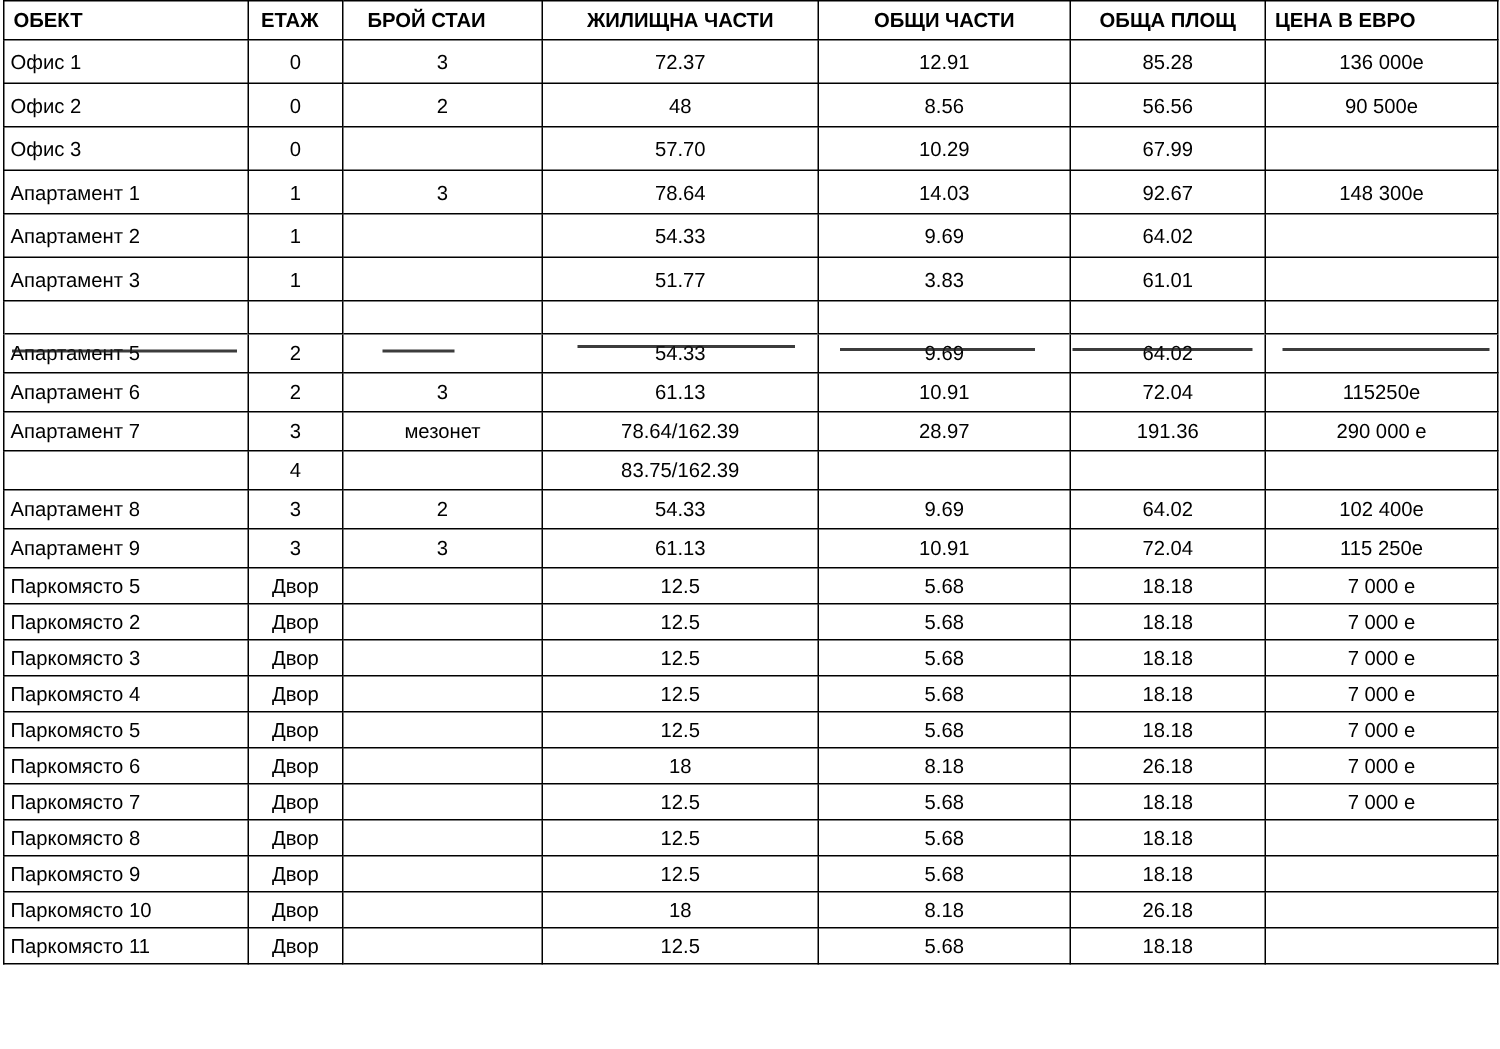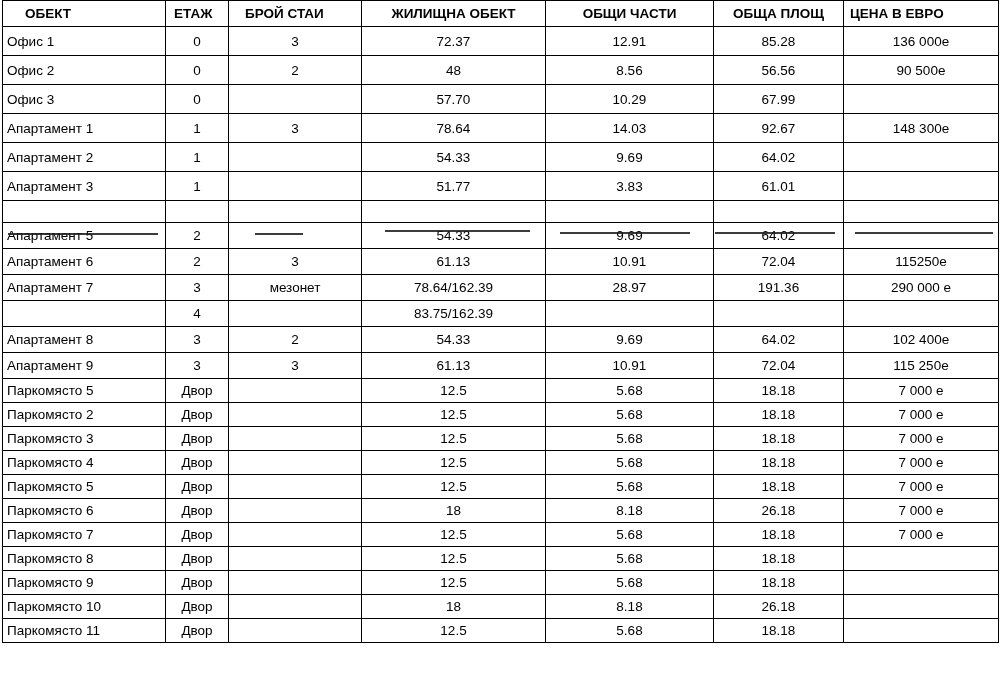--- a/index.html
+++ b/index.html
@@ -36,21 +36,21 @@
     overflow: hidden;
     white-space: nowrap;
   }
   thead th {
     font-weight: bold;
     font-size: 13.5px;
     height: 30px;
     text-align: left;
     vertical-align: middle;
   }
-  thead th.c0 { padding-left: 22px; }
+  thead th.c0 { padding-left: 6px; }
   thead th.c1 { padding-left: 8px; margin-top: 18px; }
   thead th.c2 { padding-left: 16px; }
   thead th.c3 { text-align: center; }
   thead th.c4 { text-align: center; margin-top: 24px; }
   thead th.c5 { text-align: center; }
   thead th.c6 { padding-left: 6px; }
 
   td.obj   { text-align: left; padding-left: 6px; }
   td.num   { text-align: center; }
 
@@ -91,21 +91,21 @@
         <col class="w3">
         <col class="w4">
         <col class="w5">
         <col class="w6">
     </colgroup>
     <thead>
       <tr>
         <th class="c0">ОБЕКТ</th>
         <th class="c1">ЕТАЖ</th>
         <th class="c2">БРОЙ  СТАИ</th>
-        <th class="c3">ЖИЛИЩНА ОБЕКТ</th>
+        <th class="c3">ЖИЛИЩНА ЧАСТИ</th>
         <th class="c4">ОБЩИ ЧАСТИ</th>
         <th class="c5">ОБЩА ПЛОЩ</th>
         <th class="c6">ЦЕНА В ЕВРО</th>
       </tr>
     </thead>
     <tbody id="tbody">
         <tr class="tall">
           <td class="obj">Офис 1</td>
           <td class="num">0</td>
           <td class="num">3</td>

